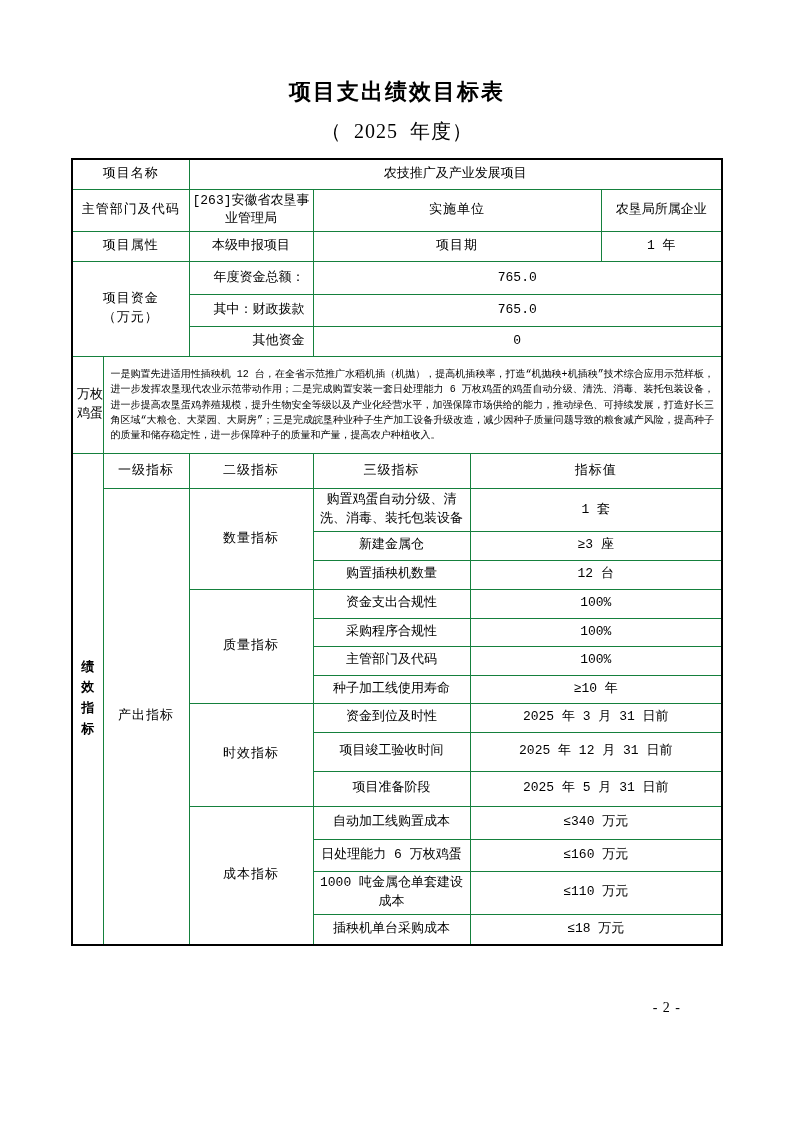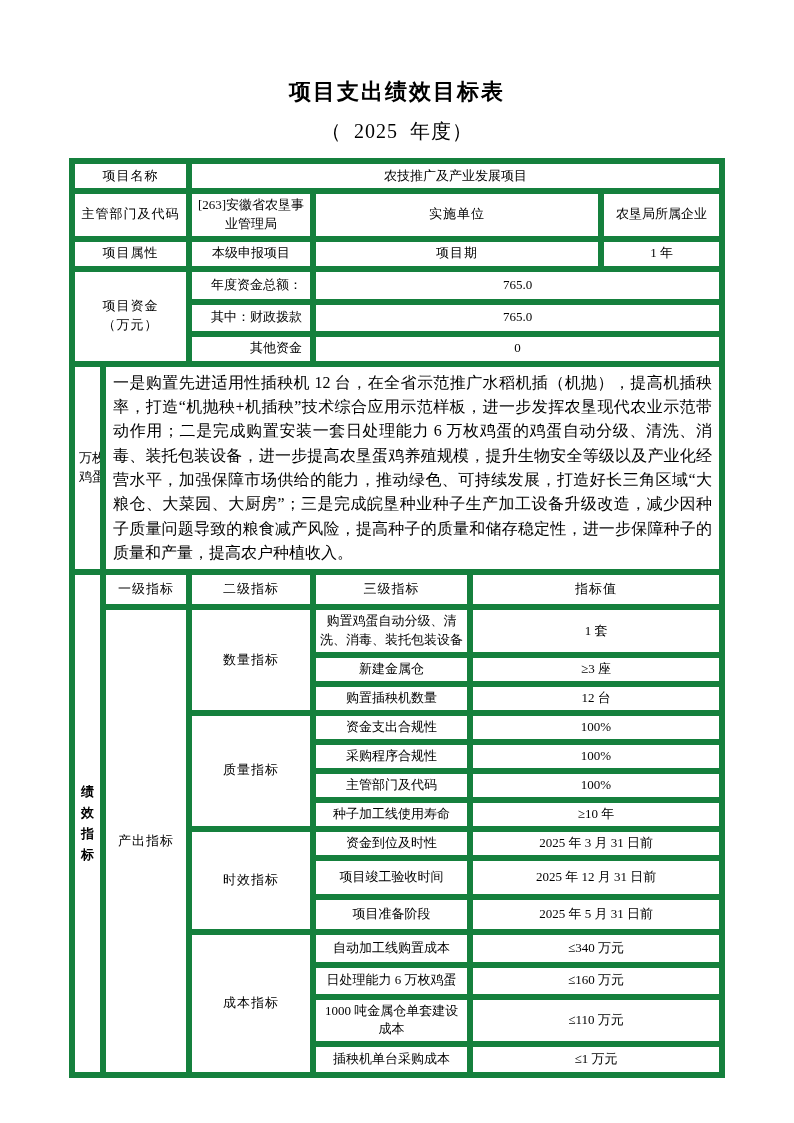--- a/index.html
+++ b/index.html
@@ -20,31 +20,32 @@
   .doc-subtitle {
     margin-top: 11px; text-align: center;
     font-size: 20px; white-space: pre; letter-spacing: 1px;
   }
   table.main {
     border-collapse: collapse; table-layout: fixed;
     width: 650px; margin: 13px auto 0 auto;
     border: 2px solid #000;
   }
   td {
-    border: 6px solid #15803d;
+    border: 1px solid #15803d;
     font-size: 13px; line-height: 1.45;
     text-align: center; vertical-align: middle;
     padding: 2px 3px;
     overflow: hidden;
+    font-family: Liberation Mono, monospace;
   }
   td.lbl { letter-spacing: 1px; }
   td.fund-sub { text-align: right; padding-right: 8px; }
   td.goal-body {
     text-align: justify; text-justify: inter-ideograph;
-    padding: 4px 7px 4px 7px; line-height: 1.52; font-size: 16px;
+    padding: 4px 7px 4px 7px; line-height: 1.52; font-size: 10px;
   }
   .pre-line { white-space: pre-line; text-align: center; }
   .vert-label {
     width: 15px; margin: 0 auto;
     word-break: break-all; line-height: 1.6;
     font-size: 13px; font-weight: bold; letter-spacing: 0;
   }
   .goal-label-wrap { width: 28px; margin: 0 auto; word-break: break-all; }
   .page-footer {
     margin-top: 54px;
@@ -177,20 +178,20 @@
     <tr style="height:32px">
       <td>日处理能力 6 万枚鸡蛋</td>
       <td colspan="2">≤160 万元</td>
     </tr>
     <tr style="height:35px">
       <td>1000 吨金属仓单套建设成本</td>
       <td colspan="2">≤110 万元</td>
     </tr>
     <tr style="height:31px">
       <td>插秧机单台采购成本</td>
-      <td colspan="2">≤1 万元</td>
+      <td colspan="2">≤18 万元</td>
     </tr>
   </tbody>
     </table>
 
   <div class="page-footer">- 2 -</div>
 
 </div>
 
 </body></html>

